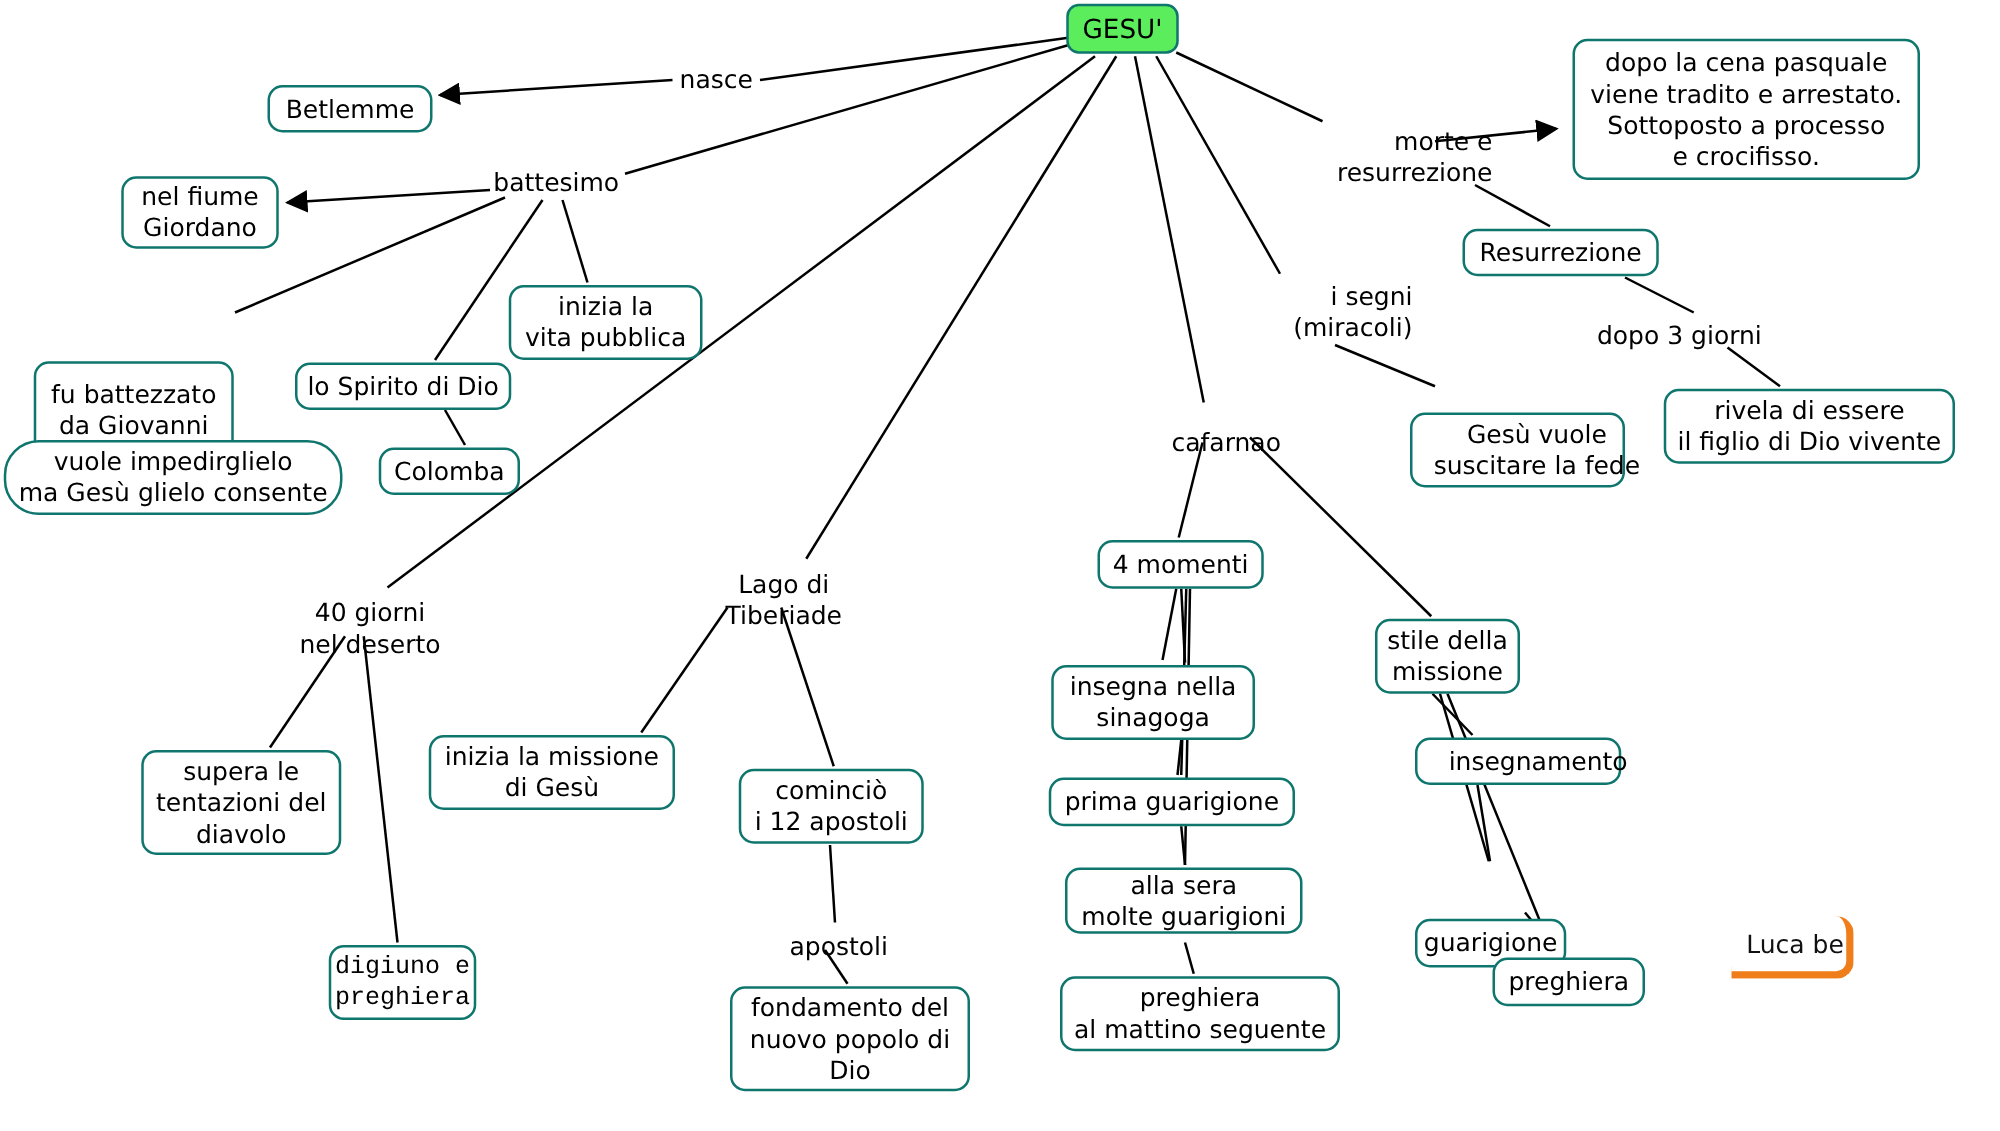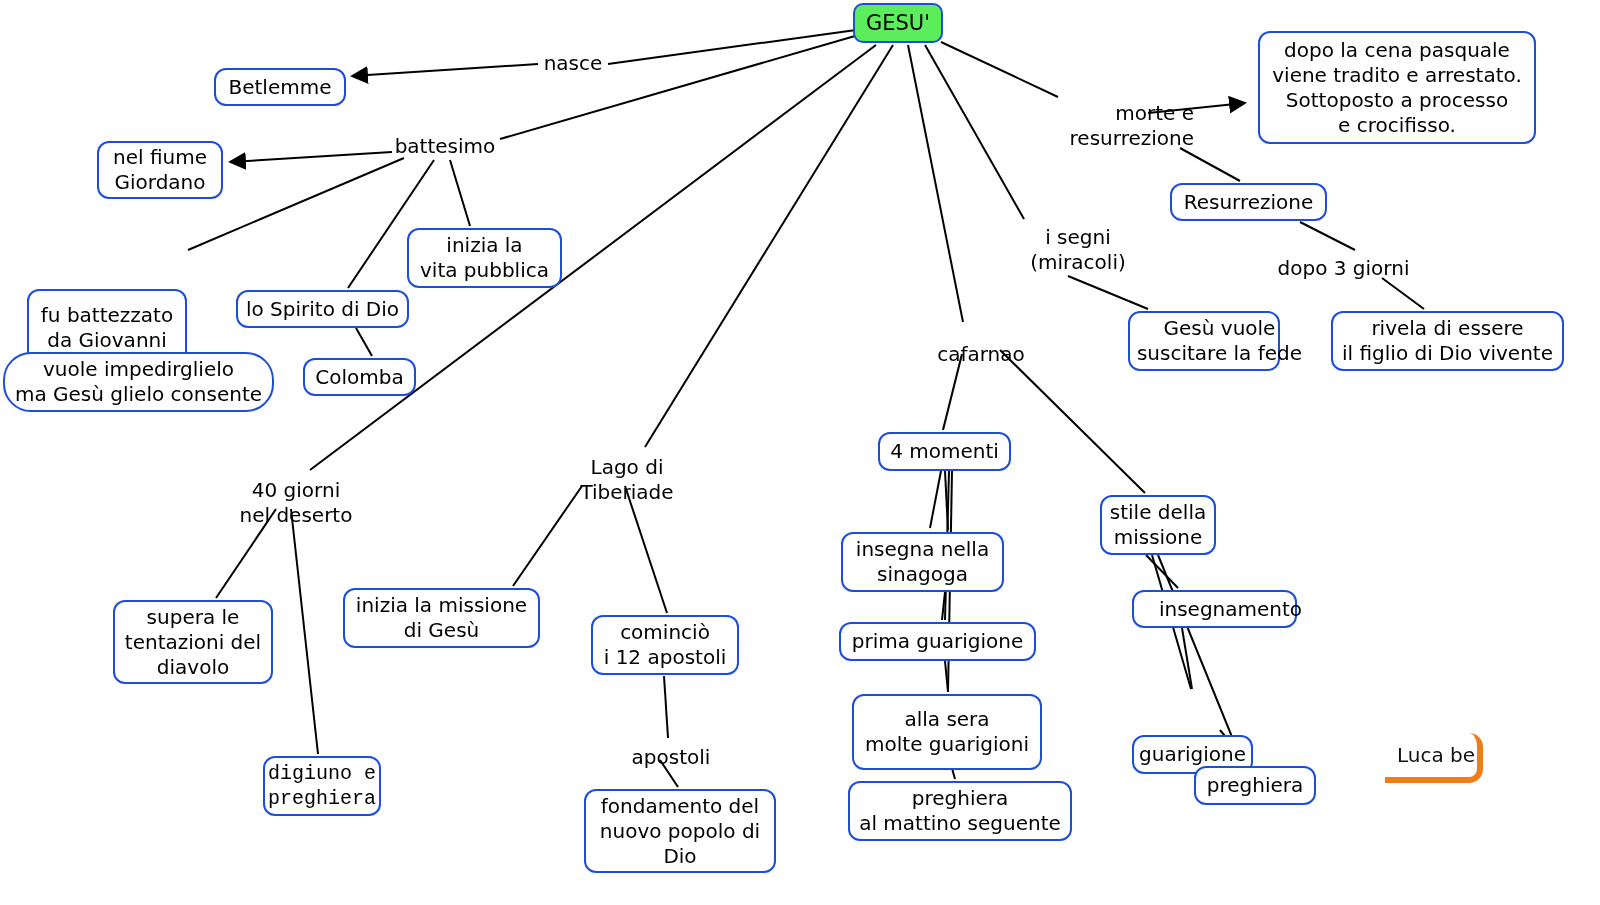--- a/index.html
+++ b/index.html
@@ -21,21 +21,21 @@
     position: absolute;
     left: 0;
     top: 0;
     width: 1600px;
     height: 905px;
     pointer-events: none;
   }
   .node {
     position: absolute;
     box-sizing: border-box;
-    border: 2px solid #1d4ed8;
+    border: 2px solid #0f766e;
     border-radius: 12px;
     background: #ffffff;
     display: flex;
     align-items: center;
     justify-content: center;
     text-align: center;
     font-size: 20px;
     line-height: 25px;
     color: #000000;
     white-space: pre;
@@ -136,57 +136,57 @@
 Giordano</div>
       <div class="node" style="left: 1170px; top: 183px; width: 157px; height: 38px;">Resurrezione</div>
       <div class="node" style="left: 27px; top: 241px; width: 160px; height: 103px; margin-top: 48px;">fu battezzato
 da Giovanni
 Battista</div>
       <div class="node" style="left: 407px; top: 228px; width: 155px; height: 60px;">inizia la
 vita pubblica</div>
       <div class="node" style="left: 236px; top: 290px; width: 173px; height: 38px; text-align: right;">lo Spirito di Dio</div>
       <div class="node" style="left: 3px; top: 352px; width: 271px; height: 60px; border-radius: 28px;">vuole impedirglielo
 ma Gesù glielo consente</div>
-      <div class="node" style="left: 1128px; top: 311px; width: 152px; height: 60px; padding-left: 31px;">Gesù vuole
+      <div class="node" style="left: 1128px; top: 330px; width: 172px; height: 60px; padding-left: 31px;">Gesù vuole
 suscitare la fede</div>
       <div class="node" style="left: 1331px; top: 311px; width: 233px; height: 60px;">rivela di essere
 il figlio di Dio vivente</div>
       <div class="node" style="left: 303px; top: 358px; width: 113px; height: 38px;">Colomba</div>
       <div class="node" style="left: 878px; top: 432px; width: 133px; height: 39px;">4 momenti</div>
       <div class="node" style="left: 1100px; top: 495px; width: 116px; height: 60px;">stile della
 missione</div>
       <div class="node" style="left: 841px; top: 532px; width: 163px; height: 60px;">insegna nella
 sinagoga</div>
       <div class="node" style="left: 343px; top: 588px; width: 197px; height: 60px;">inizia la missione
 di Gesù</div>
       <div class="node" style="left: 1132px; top: 590px; width: 165px; height: 38px; padding-left: 32px;">insegnamento</div>
       <div class="node" style="left: 839px; top: 622px; width: 197px; height: 39px;">prima guarigione</div>
       <div class="node" style="left: 591px; top: 615px; width: 148px; height: 60px;">cominciò
 i 12 apostoli</div>
       <div class="node" style="left: 1132px; top: 691px; width: 121px; height: 39px; margin-top: 44px;">guarigione</div>
-      <div class="node" style="left: 852px; top: 694px; width: 190px; height: 76px;">alla sera
+      <div class="node" style="left: 852px; top: 694px; width: 190px; height: 53px;">alla sera
 molte guarigioni</div>
       <div class="node" style="left: 113px; top: 600px; width: 160px; height: 84px;">supera le
 tentazioni del
 diavolo</div>
       <div class="node" style="left: 1194px; top: 766px; width: 122px; height: 39px;">preghiera</div>
       <div class="node" style="left: 263px; top: 756px; width: 118px; height: 60px; font-family: Liberation Mono, monospace;">digiuno e
 preghiera</div>
       <div class="node" style="left: 848px; top: 781px; width: 224px; height: 60px;">preghiera
 al mattino seguente</div>
       <div class="node" style="left: 584px; top: 789px; width: 192px; height: 84px;">fondamento del
 nuovo popolo di
 Dio</div>
     </div>
   <div id="label-layer">
       <div class="linklabel" style="left: 538px; top: 51px; width: 70px; text-align: center;">nasce</div>
       <div class="linklabel" style="left: 1054px; top: 101px; width: 140px; text-align: right;">morte e
 resurrezione</div>
       <div class="linklabel" style="left: 392px; top: 134px; width: 106px; text-align: center;">battesimo</div>
-      <div class="linklabel" style="left: 1026px; top: 225px; width: 104px; text-align: center;">i segni
+      <div class="linklabel" style="left: 1026px; top: 225px; width: 104px; text-align: right;">i segni
 (miracoli)</div>
       <div class="linklabel" style="left: 1272px; top: 256px; width: 143px; text-align: center;">dopo 3 giorni</div>
       <div class="linklabel" style="left: 934px; top: 330px; width: 94px; text-align: center; margin-top: 12px;">cafarnao</div>
       <div class="linklabel" style="left: 578px; top: 455px; width: 98px; text-align: center;">Lago di
 Tiberiade</div>
       <div class="linklabel" style="left: 233px; top: 478px; width: 126px; text-align: center;">40 giorni
 nel deserto</div>
       <div class="linklabel" style="left: 628px; top: 745px; width: 86px; text-align: center;">apostoli</div>
     </div>
   <div class="watermark-shape" id="wm-shape" style="left: 1385px; top: 733px; width: 98px; height: 50px; border-color: rgb(239, 125, 26);"></div>

